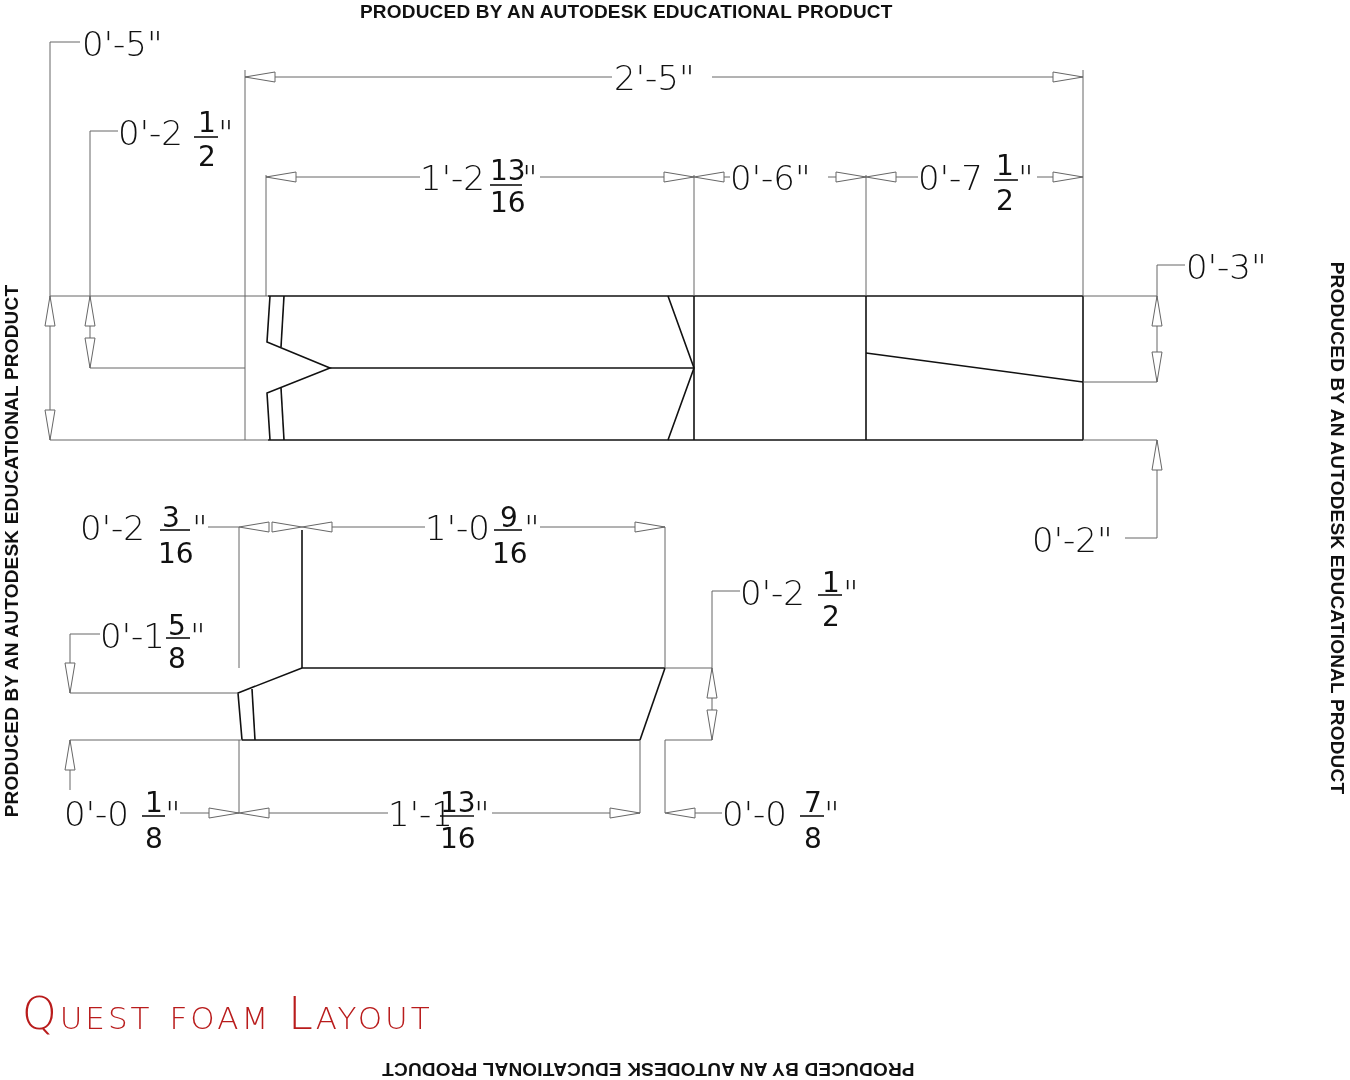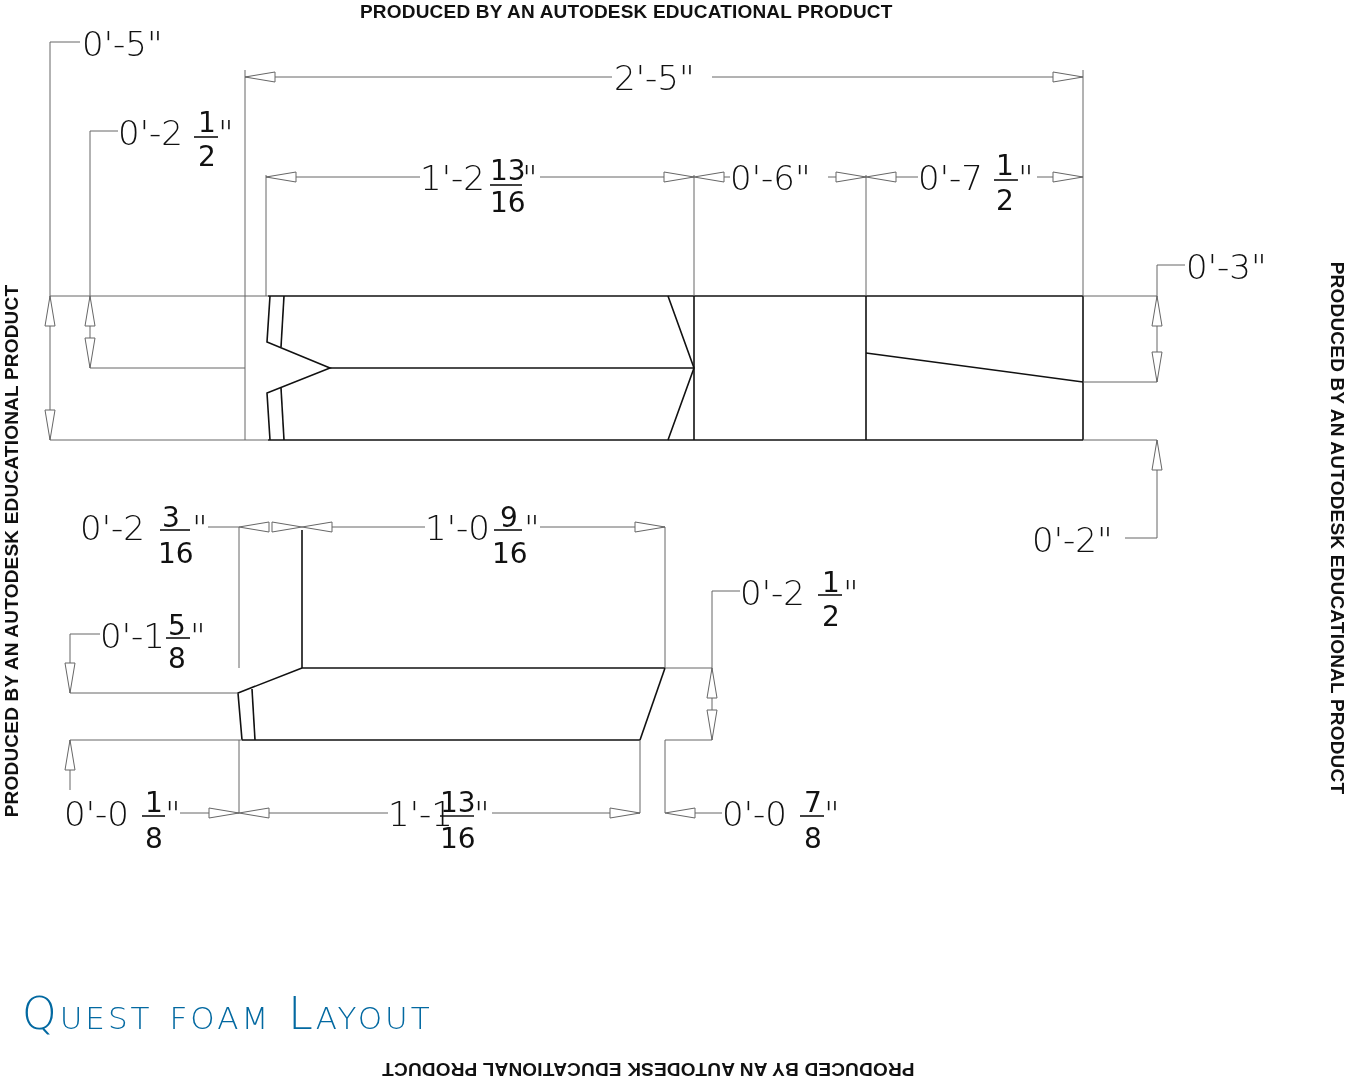--- a/index.html
+++ b/index.html
@@ -8,21 +8,21 @@
   .geo { stroke: #111111; stroke-width: 1.6; fill: none; }
   .dim { stroke: #666666; stroke-width: 1; fill: none; }
   .arrow { stroke: #666666; stroke-width: 1; fill: #ffffff; }
   .dimtxt { font-family: "DejaVu Sans", sans-serif; font-size: 34px; fill: #111111; font-weight: 300; }
   .frac { font-family: "DejaVu Sans", sans-serif; font-size: 28px; fill: #111111; }
   .wm { position: absolute; font-family: "Liberation Sans", sans-serif; font-weight: bold; font-size: 19px; color: #111111; white-space: nowrap; letter-spacing: 0.2px; }
   .wm-top { left: 360px; top: 1px; }
   .wm-bottom { left: 382px; top: 1058px; transform: rotate(180deg); transform-origin: center; }
   .wm-left { left: -288px; top: 540px; transform: rotate(-90deg); transform-origin: center; width: 600px; text-align: center; }
   .wm-right { left: 1037px; top: 517px; transform: rotate(90deg); transform-origin: center; width: 600px; text-align: center; }
-  .title { position: absolute; left: 22px; top: 988px; font-family: "DejaVu Sans", sans-serif; font-size: 44px; letter-spacing: 3px; color: #0369a1; font-variant: small-caps; font-weight: 300; }
+  .title { position: absolute; left: 22px; top: 988px; font-family: "DejaVu Sans", sans-serif; font-size: 44px; letter-spacing: 3px; color: #b91c1c; font-variant: small-caps; font-weight: 300; }
 </style>
 </head>
 <body>
 
 <div class="wm wm-top">PRODUCED BY AN AUTODESK EDUCATIONAL PRODUCT</div>
 <div class="wm wm-bottom">PRODUCED BY AN AUTODESK EDUCATIONAL PRODUCT</div>
 <div class="wm wm-left">PRODUCED BY AN AUTODESK EDUCATIONAL PRODUCT</div>
 <div class="wm wm-right">PRODUCED BY AN AUTODESK EDUCATIONAL PRODUCT</div>
 
 <svg width="1350" height="1080" viewBox="0 0 1350 1080">

